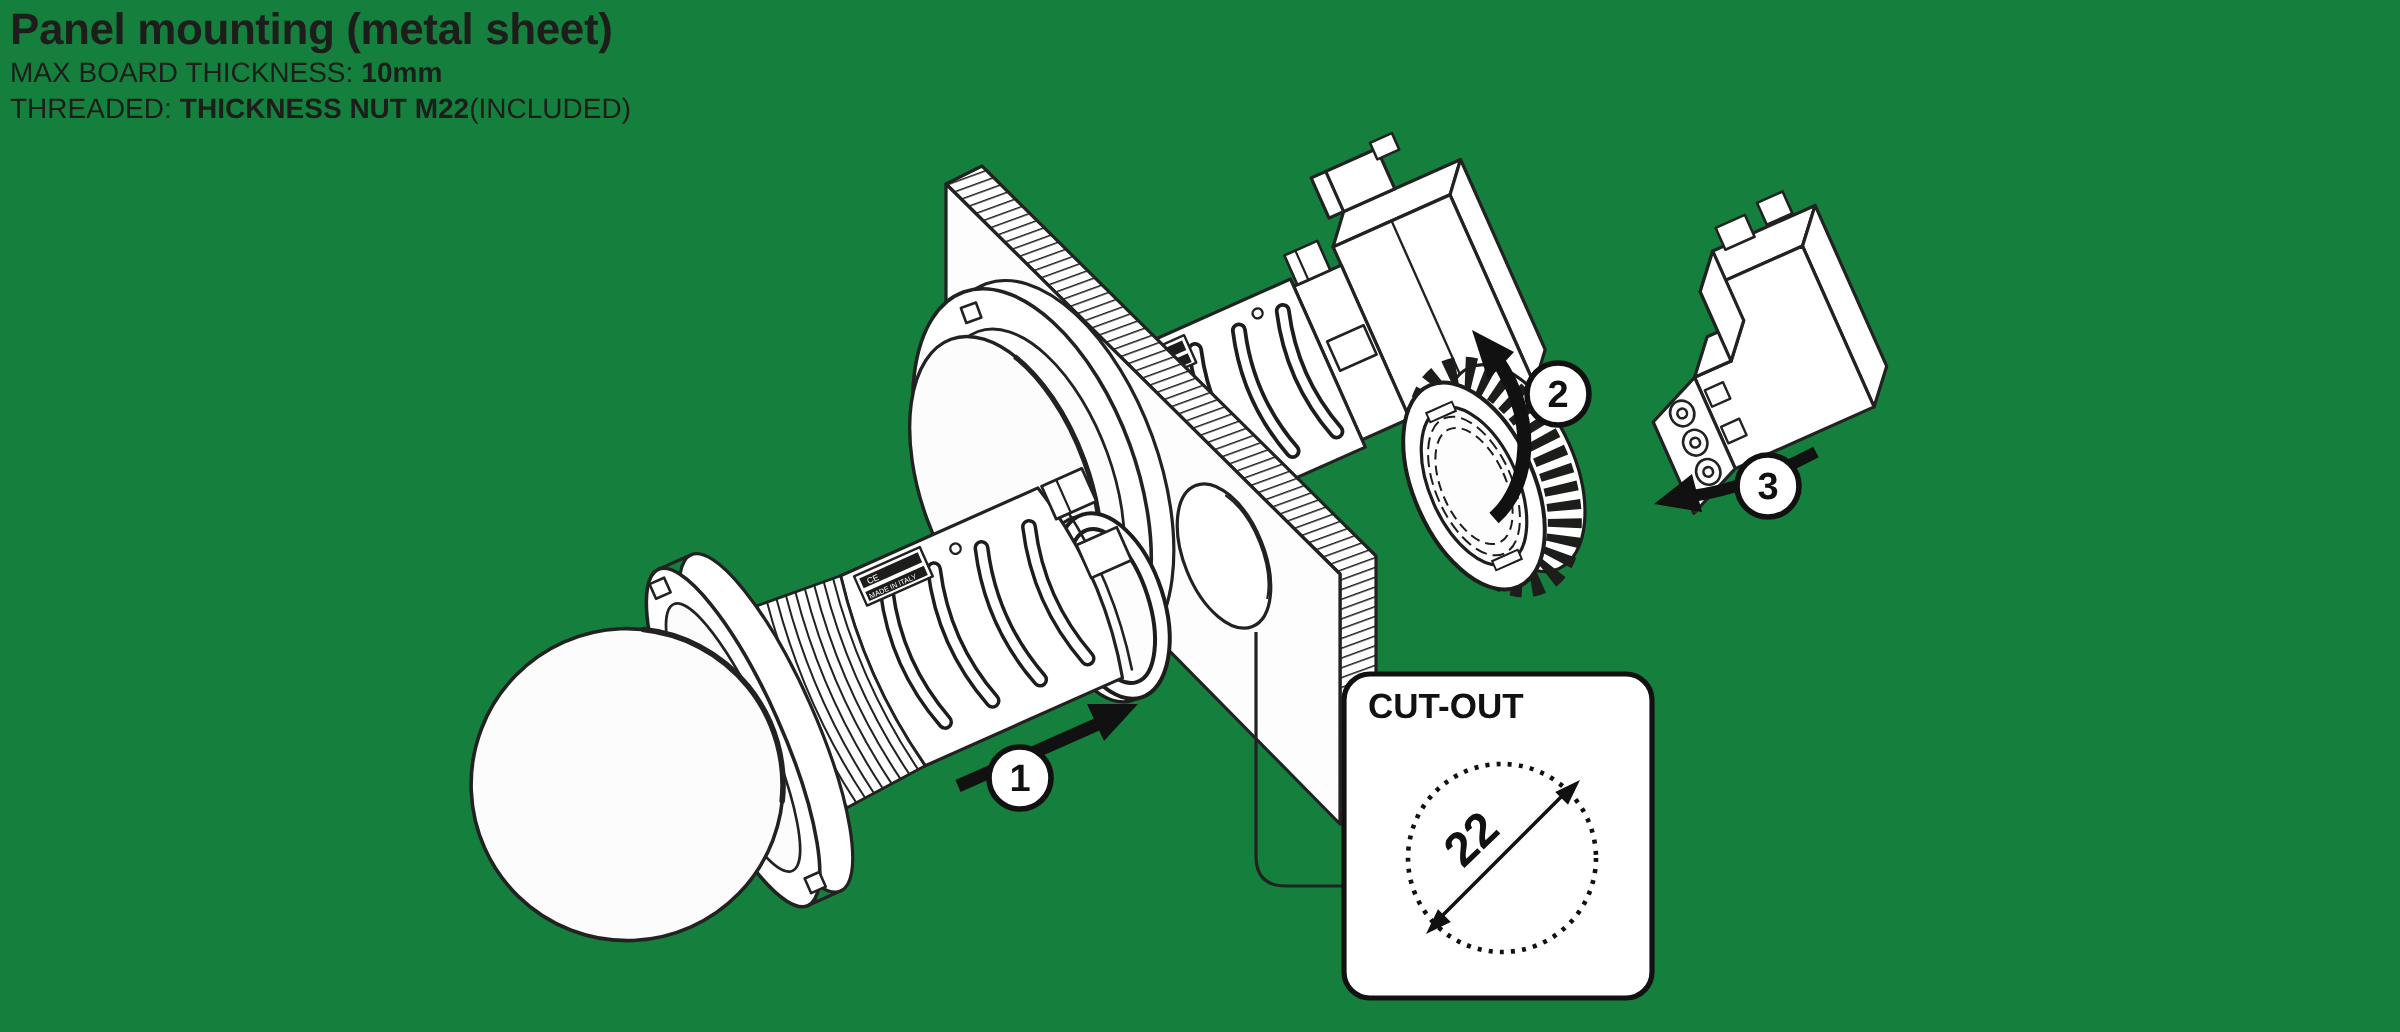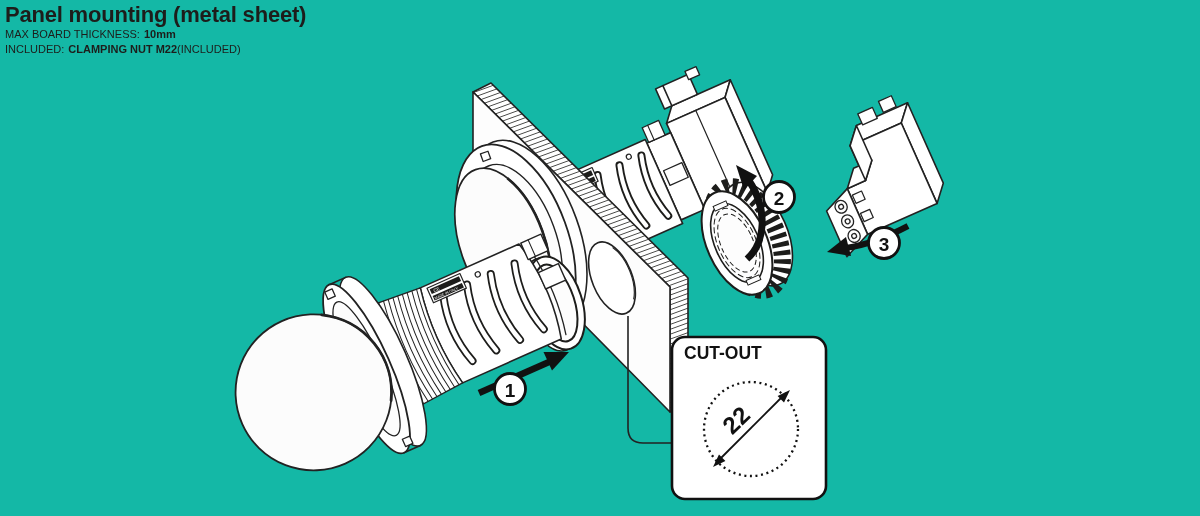--- a/index.html
+++ b/index.html
@@ -1,34 +1,34 @@
 <!DOCTYPE html>
 <html><head>
 <meta charset="utf-8">
 <style>
   html,body{margin:0;padding:0;background:#fff;}
-  .stage{position:relative;width:1200px;height:516px;background:#14b8a6;overflow:hidden;
+  .stage{position:relative;width:1200px;height:516px;background:#15803d;overflow:hidden;
          font-family:"Liberation Sans",sans-serif;color:#1d1d1b;}
   .hdr{position:absolute;left:5px;top:2px;}
   .hdr h1{margin:0;font-size:22px;line-height:1.15;font-weight:bold;letter-spacing:-0.2px;}
-  .spec{font-size:11px;line-height:1.3;}
+  .spec{font-size:14px;line-height:1.3;}
   .spec b{margin-left:4px;}
   .spec .suffix{margin-left:0;}
   svg{position:absolute;left:0;top:0;}
   svg text{font-family:"Liberation Sans",sans-serif;}
 </style>
 </head>
 <body>
 
 <div class="stage">
 
   <div class="hdr">
     <h1>Panel mounting (metal sheet)</h1>
     <div class="spec"><span>MAX BOARD THICKNESS:</span><b>10mm</b></div>
-    <div class="spec"><span>INCLUDED:</span><b>CLAMPING NUT M22</b><span class="suffix">(INCLUDED)</span></div>
+    <div class="spec"><span>THREADED:</span><b>THICKNESS NUT M22</b><span class="suffix">(INCLUDED)</span></div>
   </div>
 
   <svg width="1200" height="516" viewBox="0 0 1200 516">
     <defs>
       <pattern id="hatch" patternUnits="userSpaceOnUse" width="4.6" height="4.6" patternTransform="rotate(70)">
         <rect width="4.6" height="4.6" fill="#ffffff"></rect>
         <line x1="0" y1="0" x2="0" y2="4.6" stroke="#1d1d1b" stroke-width="1.5"></line>
       </pattern>
     </defs>
 

